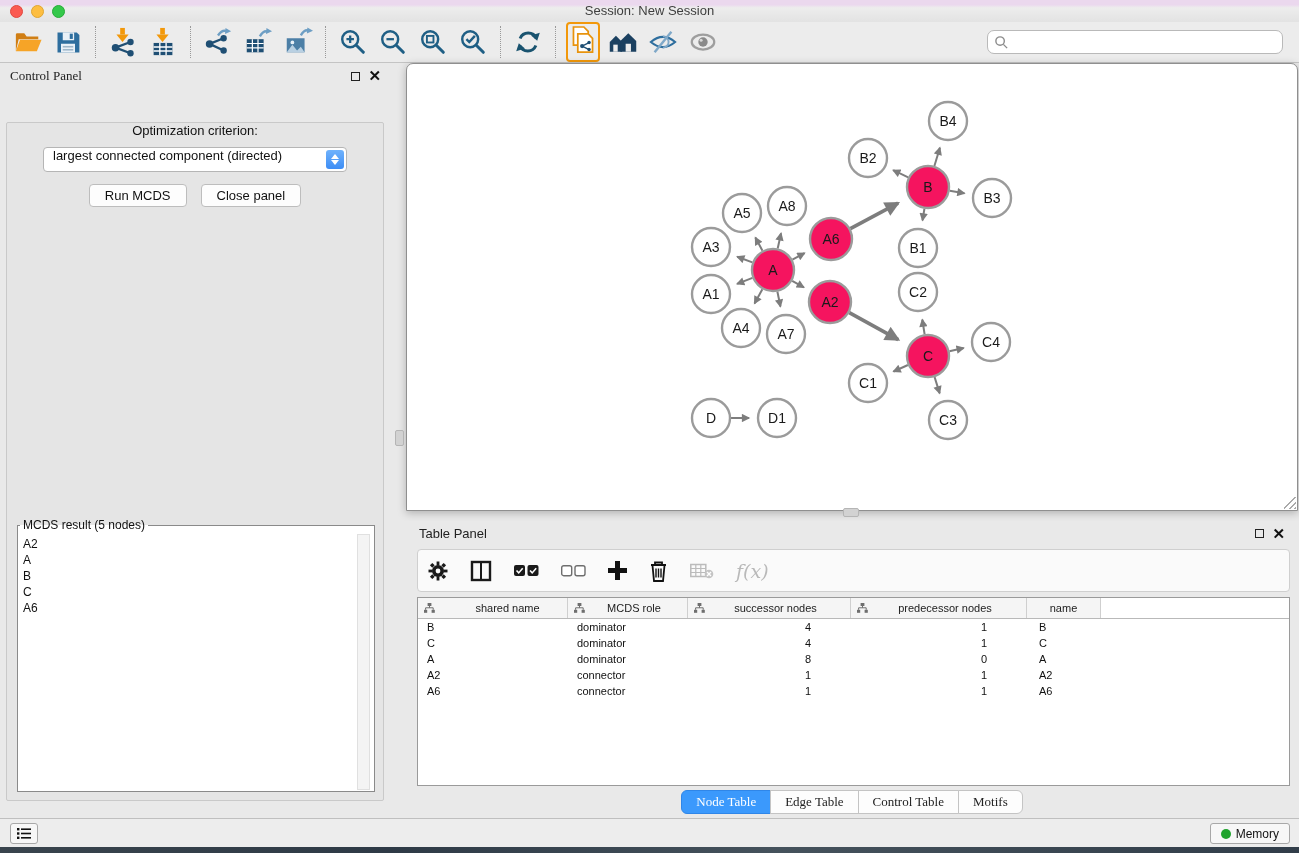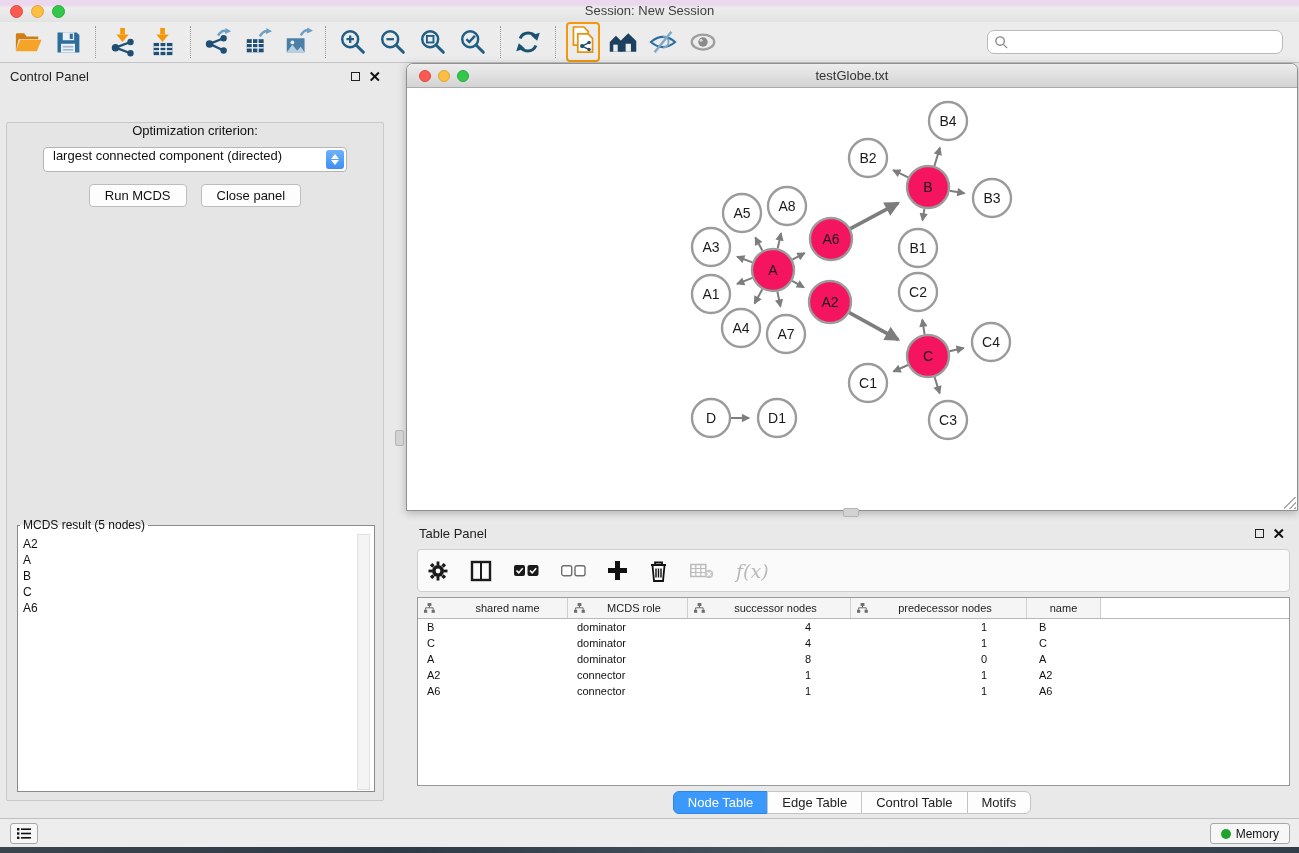--- a/index.html
+++ b/index.html
@@ -25,21 +25,21 @@
   .tb-btn { width:40px; height:36px; display:flex; align-items:center; justify-content:center; }
   .tb-sep { width:1px; height:32px; border-left:1px dotted #999; margin:0 7px; }
   .tb-search { margin-left:auto; margin-right:8px; position:relative; }
   .tb-search input { width:296px; height:24px; border:1px solid #B9B9B9; border-radius:7px;
     background:#fff; padding:0 8px 0 26px; font-size:12px; outline:none; }
   .tb-search .mag { position:absolute; left:7px; top:5px; }
   .netfile-box { border:2px solid #F2980A; border-radius:4px; padding:1px 2px; }
 
   
   .cpanel { position:absolute; left:0; top:63px; width:391px; height:755px; background:#E9E9E9; }
-  .cp-header { height:26px; display:flex; align-items:center; padding:0 10px; }
+  .cp-header { height:26px; display:flex; align-items:center; padding:0 10px;font-family:Liberation Serif, serif; }
   .cp-title { font-size:13px; color:#222; }
   .panel-icons { margin-left:auto; display:flex; gap:8px; align-items:center; }
   .float-ico { width:9px; height:9px; border:1.5px solid #222; display:inline-block; }
   .close-ico { font-size:15px; font-weight:bold; color:#111; line-height:9px; }
   .cp-tabs { display:flex; justify-content:center; margin-top:6px; position:relative; z-index:2; }
   .seg-tab { font-size:13px; color:#222; background:#FDFDFD; border:1px solid #C4C4C4;
     padding:3px 13px; margin-left:-1px; }
   .seg-tab:first-child { border-radius:4px 0 0 4px; margin-left:0; }
   .seg-tab:last-child { border-radius:0 4px 4px 0; }
   .seg-tab.active { background:#3B99FC; color:#fff; border-color:#2F86E8; border-radius:4px; }
@@ -101,21 +101,21 @@
   .fx { font-family:"DejaVu Serif", serif; font-style:italic; font-size:19px; color:#B9B9B9; }
   .tp-table { position:absolute; left:12px; right:9px; top:76px; bottom:32px; background:#fff;
     border:1px solid #9A9A9A; overflow:hidden; }
   .thead { display:flex; height:21px; background:#F5F5F5; border-bottom:1px solid #B9B9B9; }
   .th { display:flex; align-items:center; border-right:1px solid #CFCFCF; font-size:11px;
     color:#222; padding:0 4px; }
   .th svg { margin-left:2px; }
   .th span { margin:0 auto; }
   .trow { display:flex; height:16px; font-size:11px; color:#111; align-items:center; }
   .td { overflow:hidden; white-space:nowrap; }
-  .tp-tabs { position:absolute; left:0; right:0; bottom:4px; display:flex; justify-content:center; }
+  .tp-tabs { position:absolute; left:0; right:0; bottom:4px; display:flex; justify-content:center;font-family:Liberation Serif, serif; }
   .tp-tabs .seg-tab { padding:3px 14px; }
   .tp-tabs .seg-tab:first-child { border-radius:6px 0 0 6px; }
   .tp-tabs .seg-tab:last-child { border-radius:0 6px 6px 0; }
   .tp-tabs .seg-tab.active { border-radius:6px 0 0 6px; background:#3B99FC; border-color:#2F86E8; }
 
   
   .statusbar { position:absolute; left:0; top:818px; width:1299px; height:29px;
     background:#EDEDED; border-top:1px solid #BFBFBF; }
   .sb-left-btn { position:absolute; left:10px; top:4px; width:28px; height:21px;
     background:#F7F7F7; border:1px solid #A8A8A8; border-radius:3px;
@@ -316,28 +316,20 @@
           <div>B</div>
           <div>C</div>
           <div>A6</div>
         </div>
       <div class="mcds-scroll"></div>
     </fieldset>
   </div>
 </div>
 
 <div class="netwin">
-  <div class="netwin-titlebar">
-    <div class="nw-dots">
-      <span class="nw-dot tl-red"></span>
-      <span class="nw-dot tl-yellow"></span>
-      <span class="nw-dot tl-green"></span>
-    </div>
-    <div class="netwin-title">testGlobe.txt</div>
-  </div>
   <div class="net-canvas">
     <svg width="890" height="423" viewBox="0 0 890 423">
       <defs>
         <marker id="arrow" viewBox="0 0 10 10" refX="8.5" refY="5" markerWidth="4.6" markerHeight="4.2" orient="auto-start-reverse">
           <path d="M0,0 L10,5 L0,10 z" fill="#7D7D7D"></path>
         </marker>
       </defs>
       <g>
           <line x1="355.48901716798036" y1="162.67335414757676" x2="348.37761451347956" y2="149.59754926672048" stroke="#7D7D7D" stroke-width="2" marker-end="url(#arrow)"></line>
           <line x1="370.7013313337195" y1="160.50819961728223" x2="374.0164873934479" y2="145.35320048709534" stroke="#7D7D7D" stroke-width="2" marker-end="url(#arrow)"></line>

